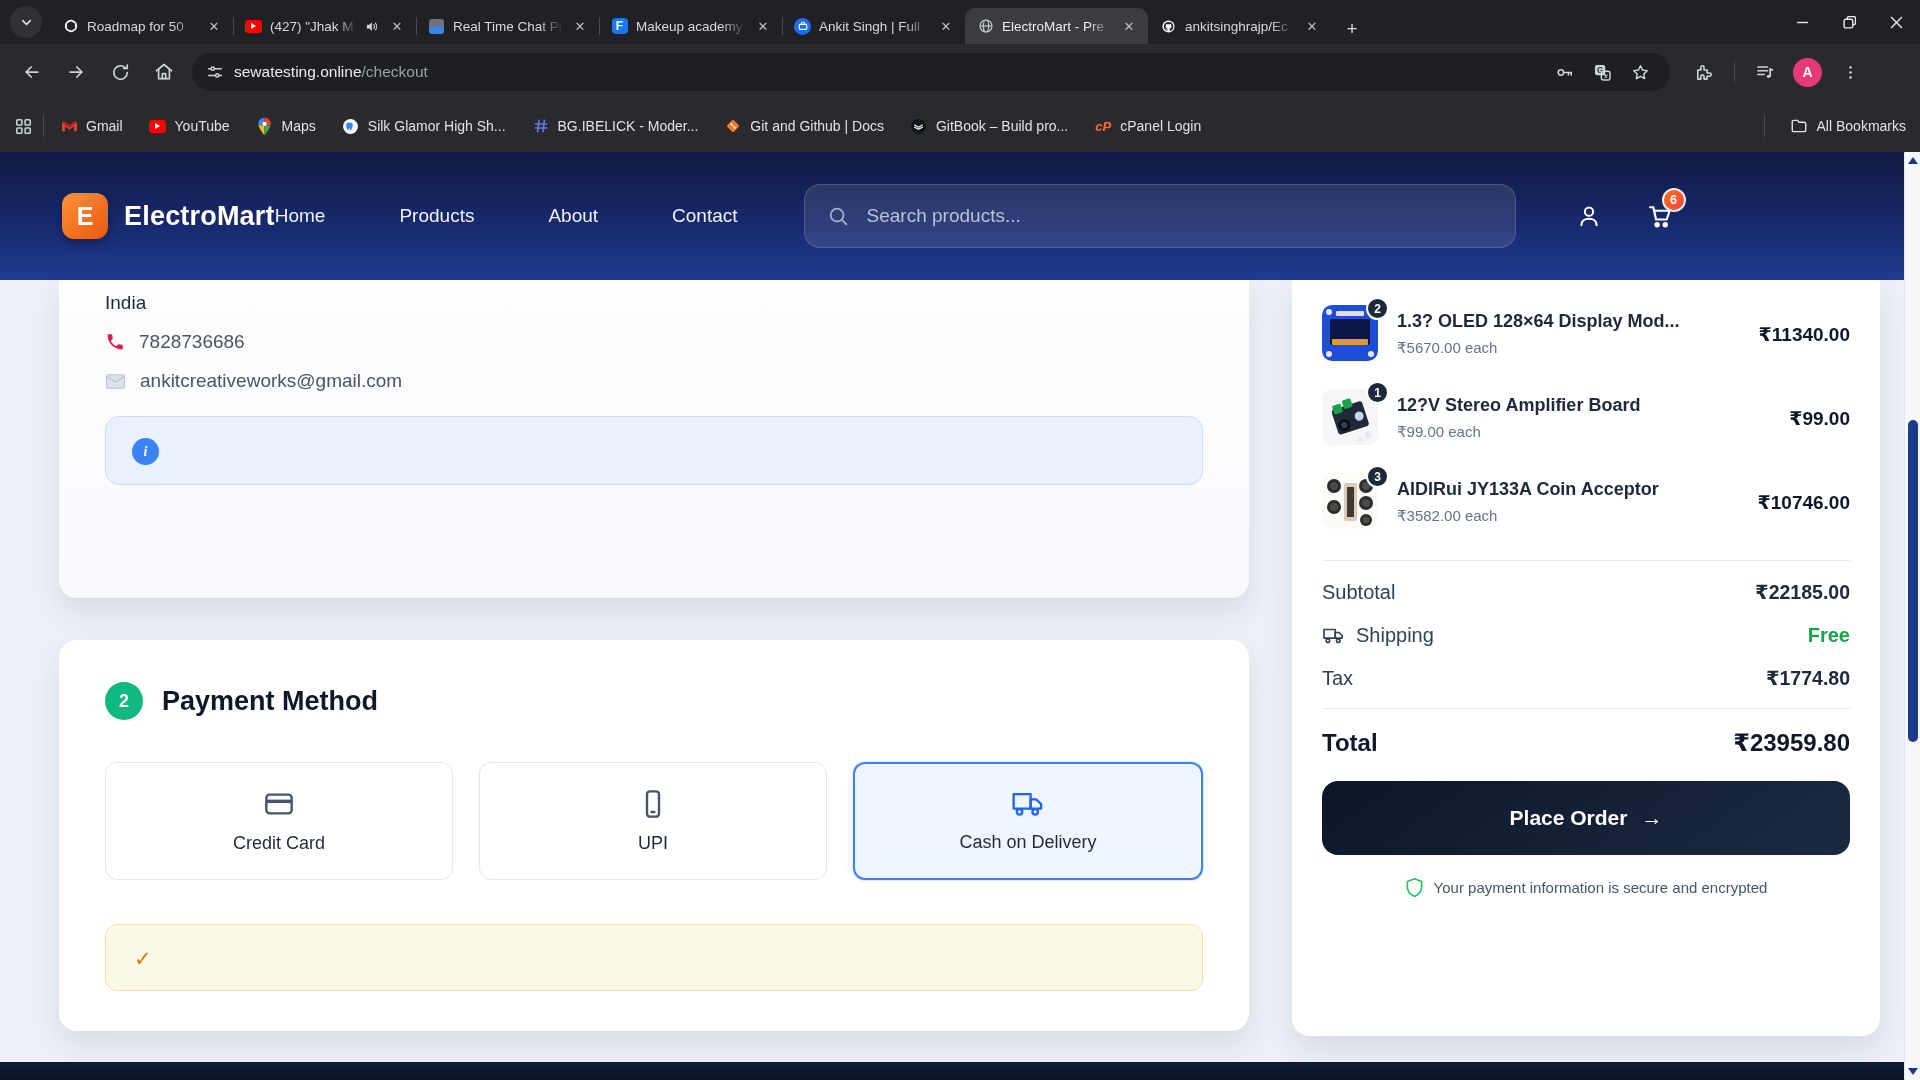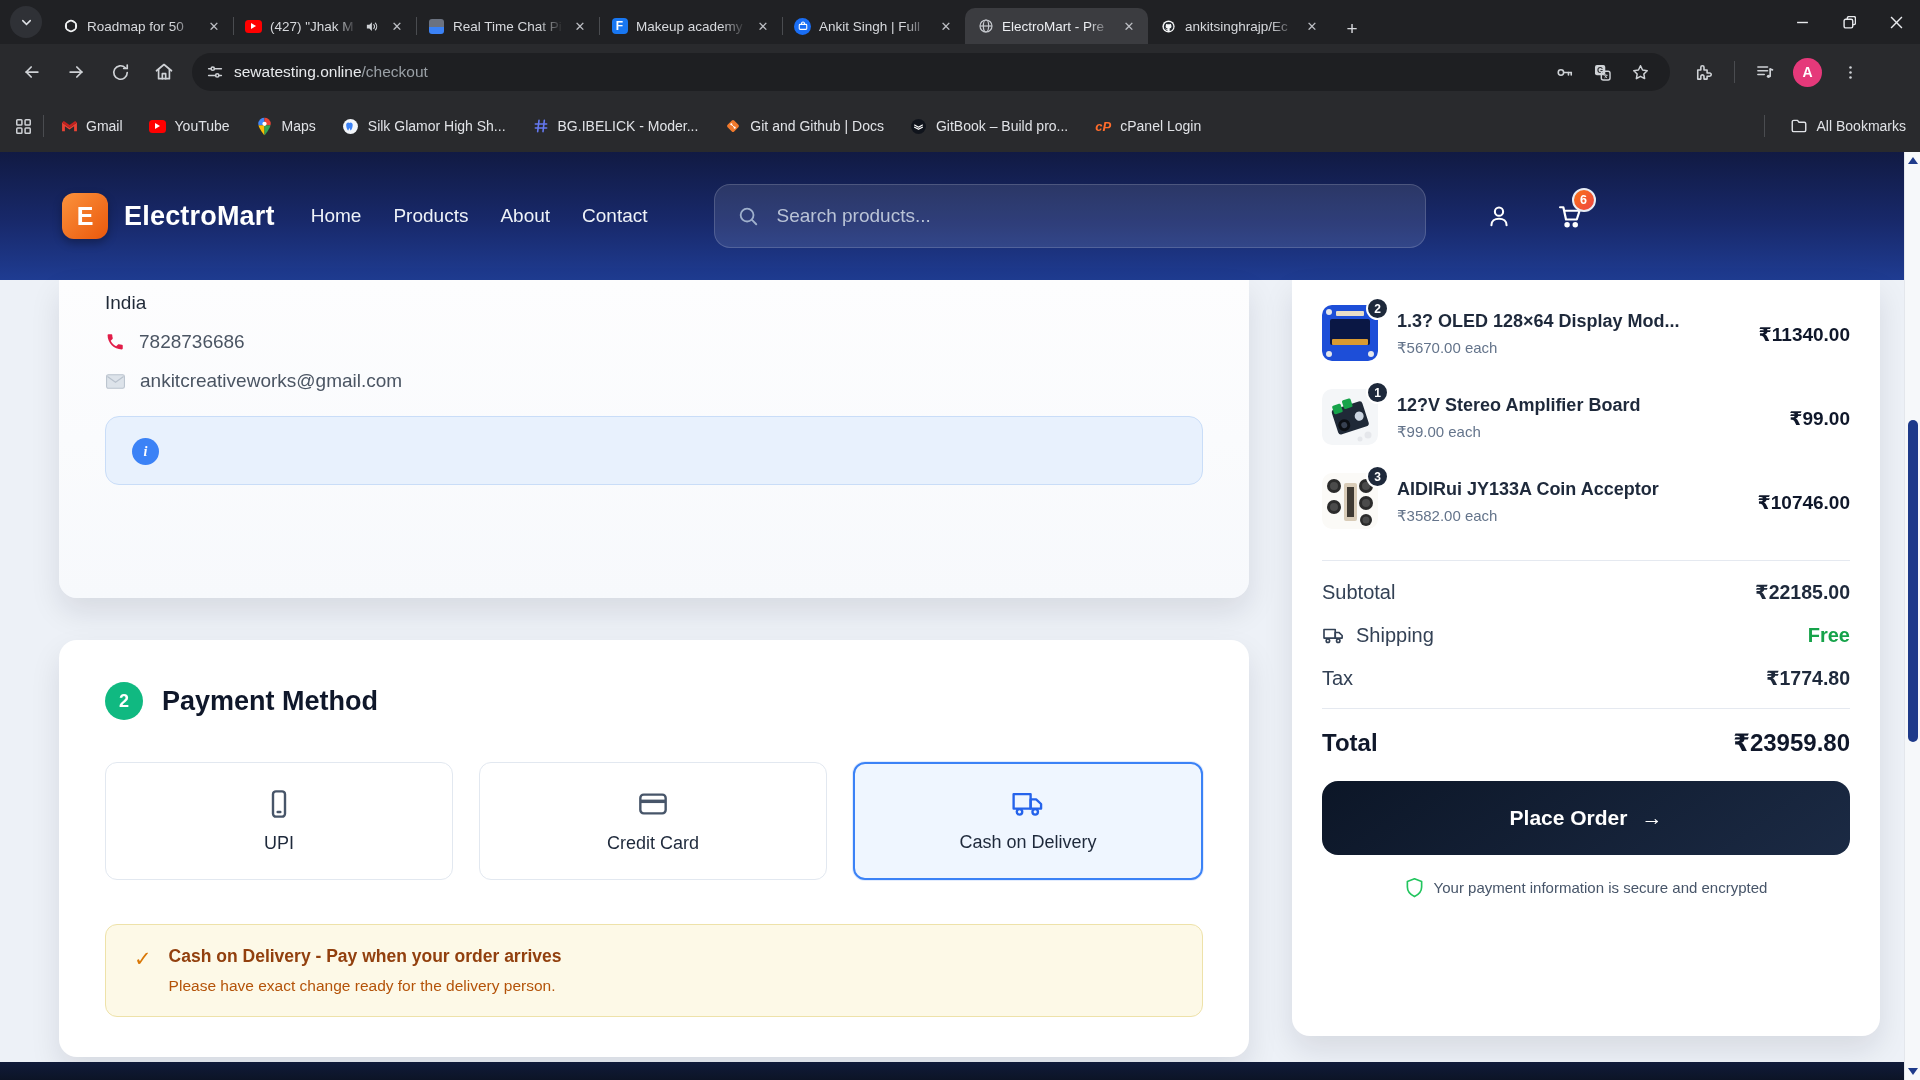--- a/index.html
+++ b/index.html
@@ -41,21 +41,21 @@
   .bm-icon { width:18px; height:18px; display:flex; align-items:center; justify-content:center; font-size:14px; }
   .grid-btn { color:#cfd2d6; margin-right:10px; display:flex; }
   .bm-sep { width:1px; height:22px; background:#4a4c50; margin-right:16px; }
   .all-bookmarks { margin-left:auto; display:flex; align-items:center; gap:9px; }
 
   
   .viewport { position:absolute; top:152px; left:0; width:1904px; height:928px; background:#edf1f7; overflow:hidden; }
   .site-header { position:absolute; top:0; left:0; width:100%; height:128px; background:linear-gradient(180deg,#111a43 0%,#18296b 55%,#1f3c92 100%); display:flex; align-items:center; padding:0 62px; }
   .logo-sq { width:46px; height:46px; border-radius:12px; background:linear-gradient(135deg,#fb923c,#ea580c); color:#fff; font-size:25px; font-weight:bold; display:flex; align-items:center; justify-content:center; box-shadow:0 4px 10px rgba(0,0,0,.3); }
   .brand { color:#fff; font-size:27px; font-weight:bold; margin-left:16px; letter-spacing:.2px; }
-  .site-nav { display:flex; gap:32px; margin-left:36px; }
+  .site-nav { display:flex; gap:74px; }
   .site-nav a { color:#eef2f8; font-size:19px; font-weight:500; text-decoration:none; }
   .search-pill { flex:1; max-width:712px; height:64px; margin-left:66px; background:rgba(255,255,255,.10); border:1px solid rgba(255,255,255,.16); border-radius:16px; display:flex; align-items:center; padding:0 22px; }
   .search-pill input { background:transparent; border:none; outline:none; color:#e2e8f0; font-size:19px; margin-left:18px; width:100%; font-family:inherit; }
   .search-pill input::placeholder { color:#b9c3d6; }
   .hdr-icons { display:flex; align-items:center; gap:44px; margin-left:60px; }
   .hdr-icon { color:#fff; position:relative; display:flex; }
   .cart-badge { position:absolute; top:-14px; right:-12px; min-width:24px; height:24px; border-radius:50%; background:linear-gradient(135deg,#f97316,#ef4444); border:2px solid #e8edf5; color:#fff; font-size:12.5px; font-weight:bold; display:flex; align-items:center; justify-content:center; }
 
   .card { background:#fff; box-shadow:0 14px 30px rgba(15,23,42,.10); }
   .card-shipping { position:absolute; left:59px; top:128px; width:1190px; height:318px; border-radius:0 0 18px 18px; padding:12px 46px 0; background:linear-gradient(180deg,#fdfdfe,#f7f9fc); }
@@ -472,53 +472,49 @@
 
     <div class="card card-payment">
       <div class="pay-head">
         <div class="step-dot">2</div>
         <div class="pay-title">Payment Method</div>
       </div>
       <div class="pay-options">
         <div class="pay-opt">
           <span>
               <svg width="32" height="32" viewBox="0 0 24 24" fill="none" stroke="currentColor" stroke-width="1.8">
+                <rect x="2.5" y="5" width="19" height="14" rx="2.5"></rect>
+                <line x1="2.5" y1="10" x2="21.5" y2="10" stroke-width="2.6"></line>
+              </svg>
+            </span>
+          <span class="opt-label">Credit Card</span>
+        </div>
+        <div class="pay-opt">
+          <span>
+              <svg width="32" height="32" viewBox="0 0 24 24" fill="none" stroke="currentColor" stroke-width="1.8">
                 <rect x="7.5" y="2.5" width="9" height="19" rx="2.2"></rect>
                 <line x1="11" y1="18" x2="13" y2="18" stroke-linecap="round"></line>
               </svg>
             </span>
           <span class="opt-label">UPI</span>
-        </div>
-        <div class="pay-opt">
-          <span>
-              <svg width="32" height="32" viewBox="0 0 24 24" fill="none" stroke="currentColor" stroke-width="1.8">
-                <rect x="2.5" y="5" width="19" height="14" rx="2.5"></rect>
-                <line x1="2.5" y1="10" x2="21.5" y2="10" stroke-width="2.6"></line>
-              </svg>
-            </span>
-          <span class="opt-label">Credit Card</span>
         </div>
         <div class="pay-opt selected">
           <span>
               <svg width="34" height="30" viewBox="0 0 26 22" fill="none" stroke="#2563eb" stroke-width="1.8" stroke-linejoin="round">
                 <path d="M2 3.5h13v11H2z"></path>
                 <path d="M15 7.5h4.2L23 11v3.5h-8z"></path>
                 <circle cx="6.5" cy="17" r="2.1"></circle>
                 <circle cx="18.5" cy="17" r="2.1"></circle>
               </svg>
             </span>
           <span class="opt-label">Cash on Delivery</span>
         </div>
       </div>
       <div class="cod-note">
         <div class="check-mark">✓</div>
-        <div>
-          <div class="cod-title">Cash on Delivery - Pay when your order arrives</div>
-          <div class="cod-text">Please have exact change ready for the delivery person.</div>
-        </div>
       </div>
     </div>
 
     <div class="card card-summary">
 
       <div class="item">
         <div class="thumb-wrap">
           <svg class="thumb" viewBox="0 0 56 56">
               <rect width="56" height="56" rx="8" fill="#1d4ed8"></rect>
               <rect x="8" y="14" width="40" height="26" rx="2" fill="#0a1744"></rect>

